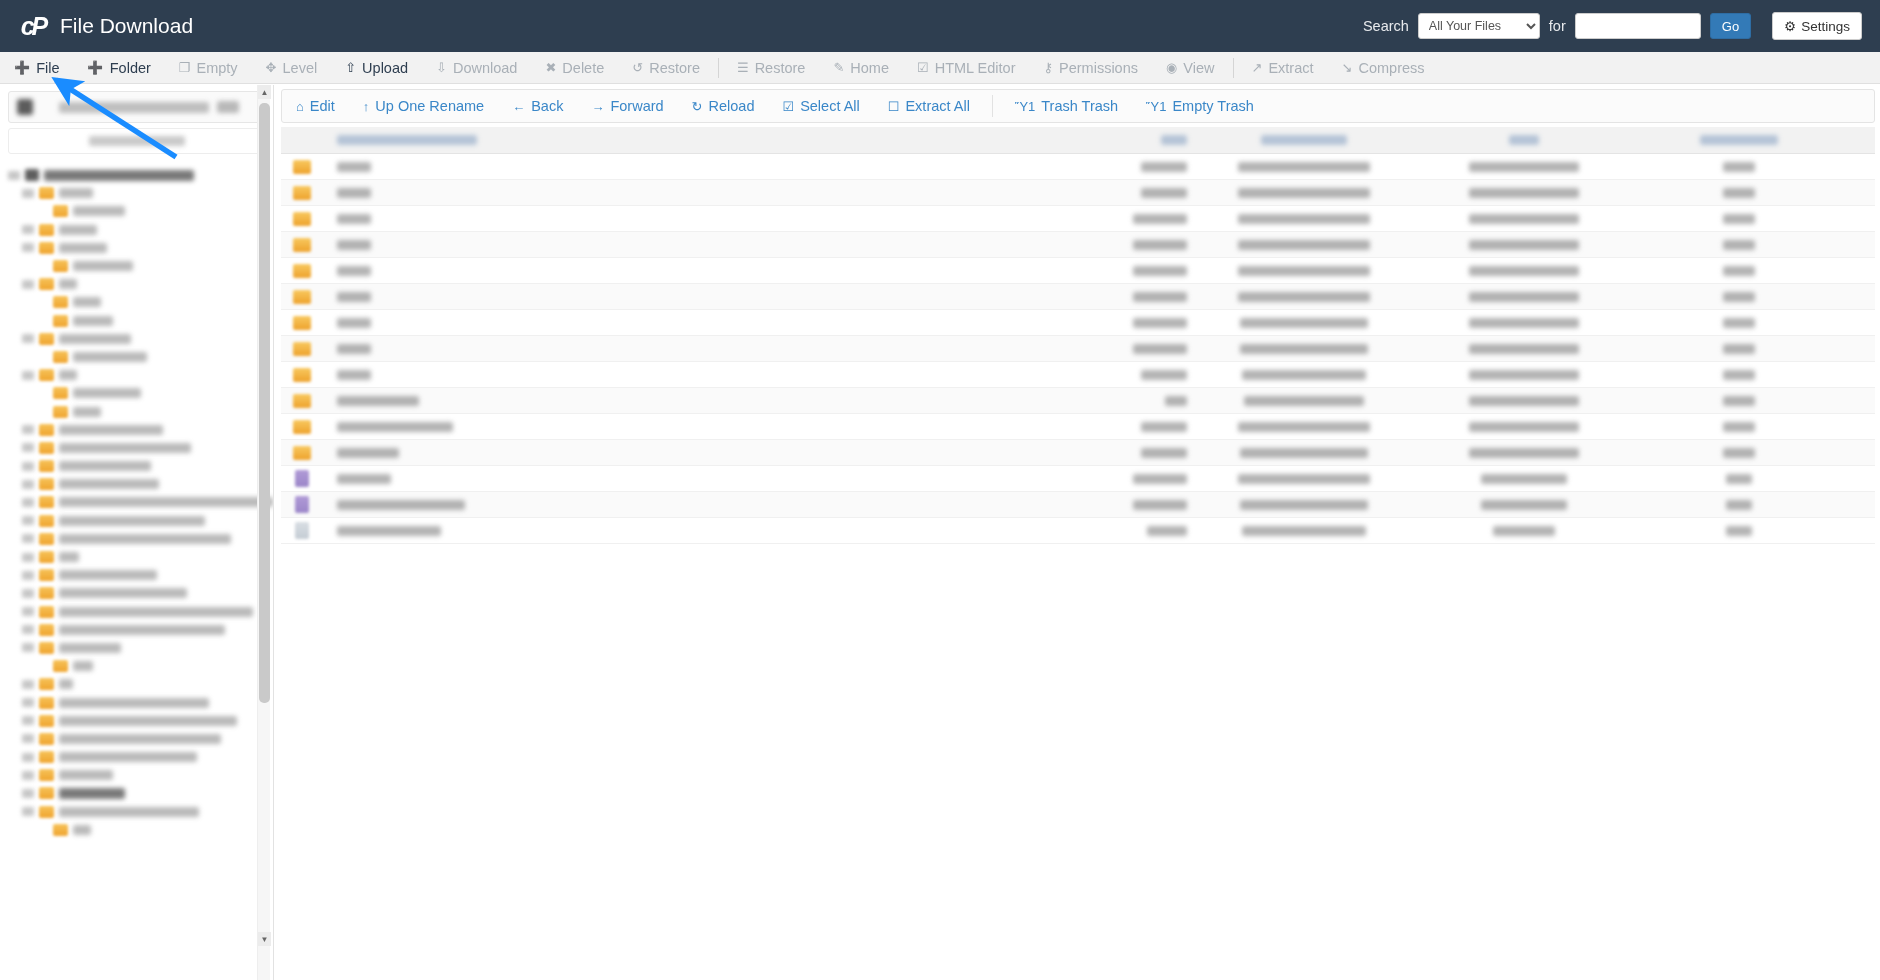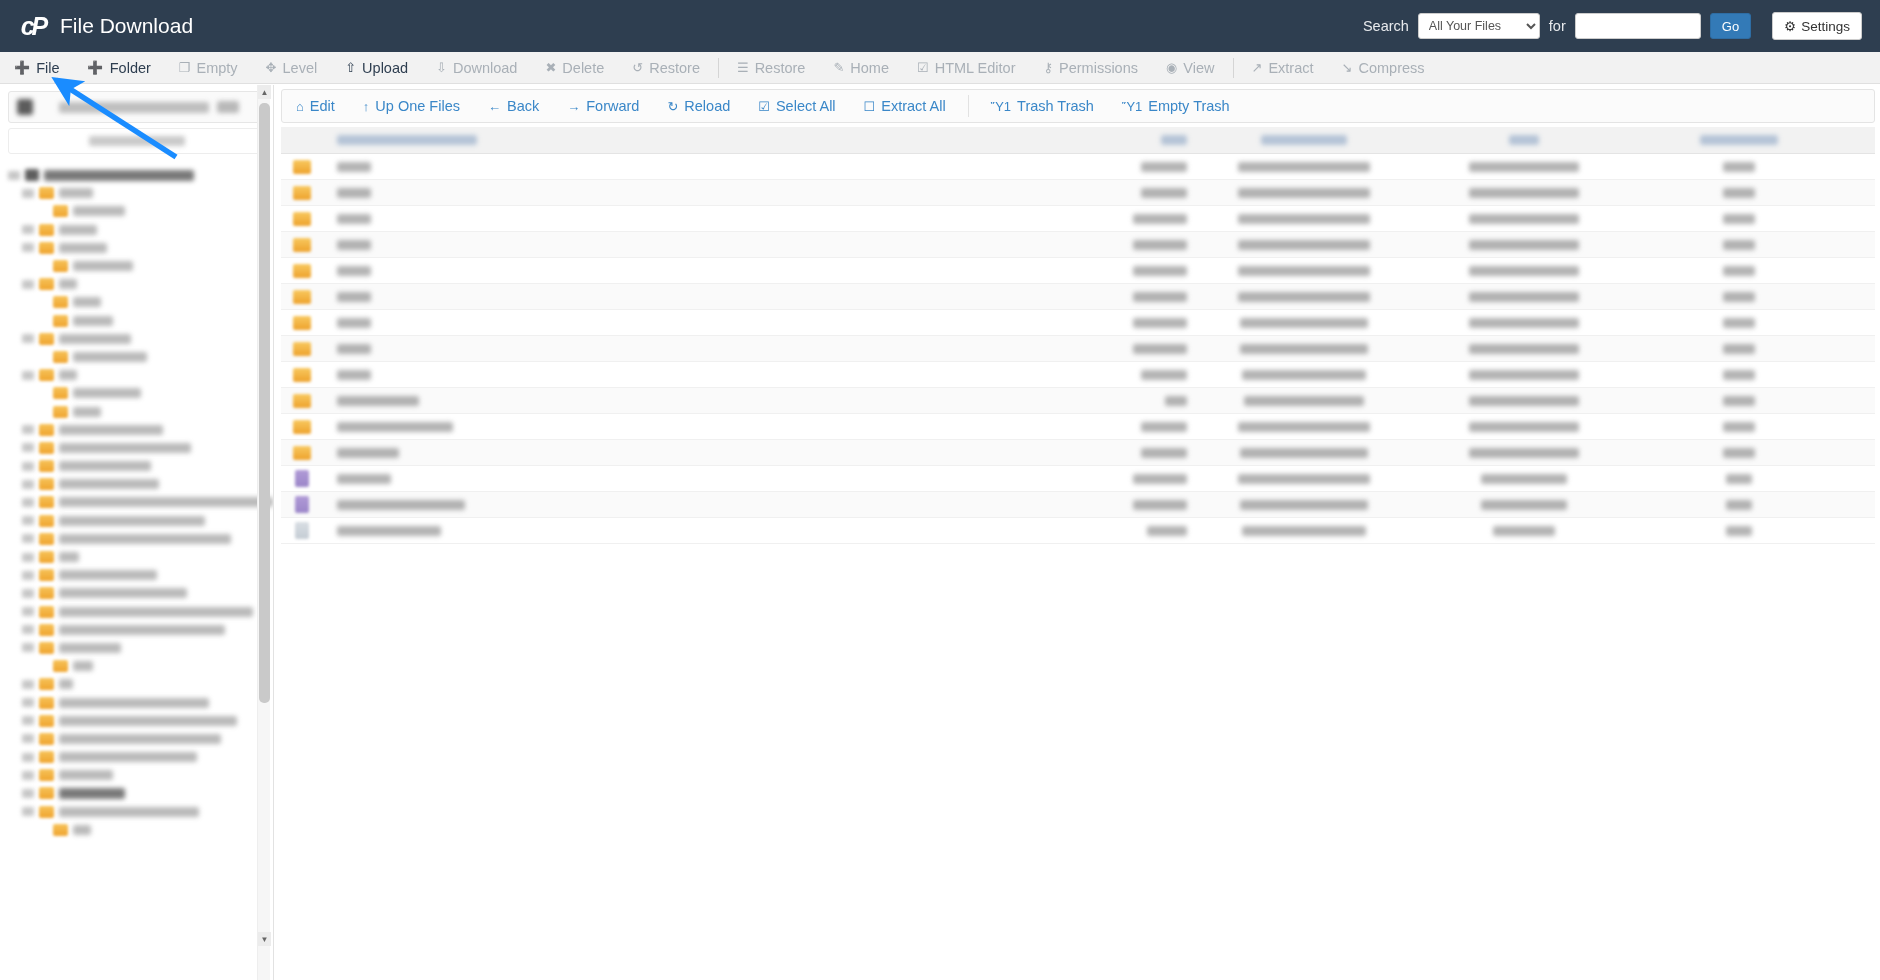--- a/index.html
+++ b/index.html
@@ -505,21 +505,21 @@
 </div>
 
 <div class="main">
   <div class="nav-bar" id="nav-bar">
       <div class="nav">
         <span class="ic">⌂</span>
         <span>Edit</span>
       </div>
       <div class="nav">
         <span class="ic">↑</span>
-        <span>Up One Files</span>
+        <span>Up One Rename</span>
       </div>
       <div class="nav">
         <span class="ic">←</span>
         <span>Back</span>
       </div>
       <div class="nav">
         <span class="ic">→</span>
         <span>Forward</span>
       </div>
       <div class="nav">

